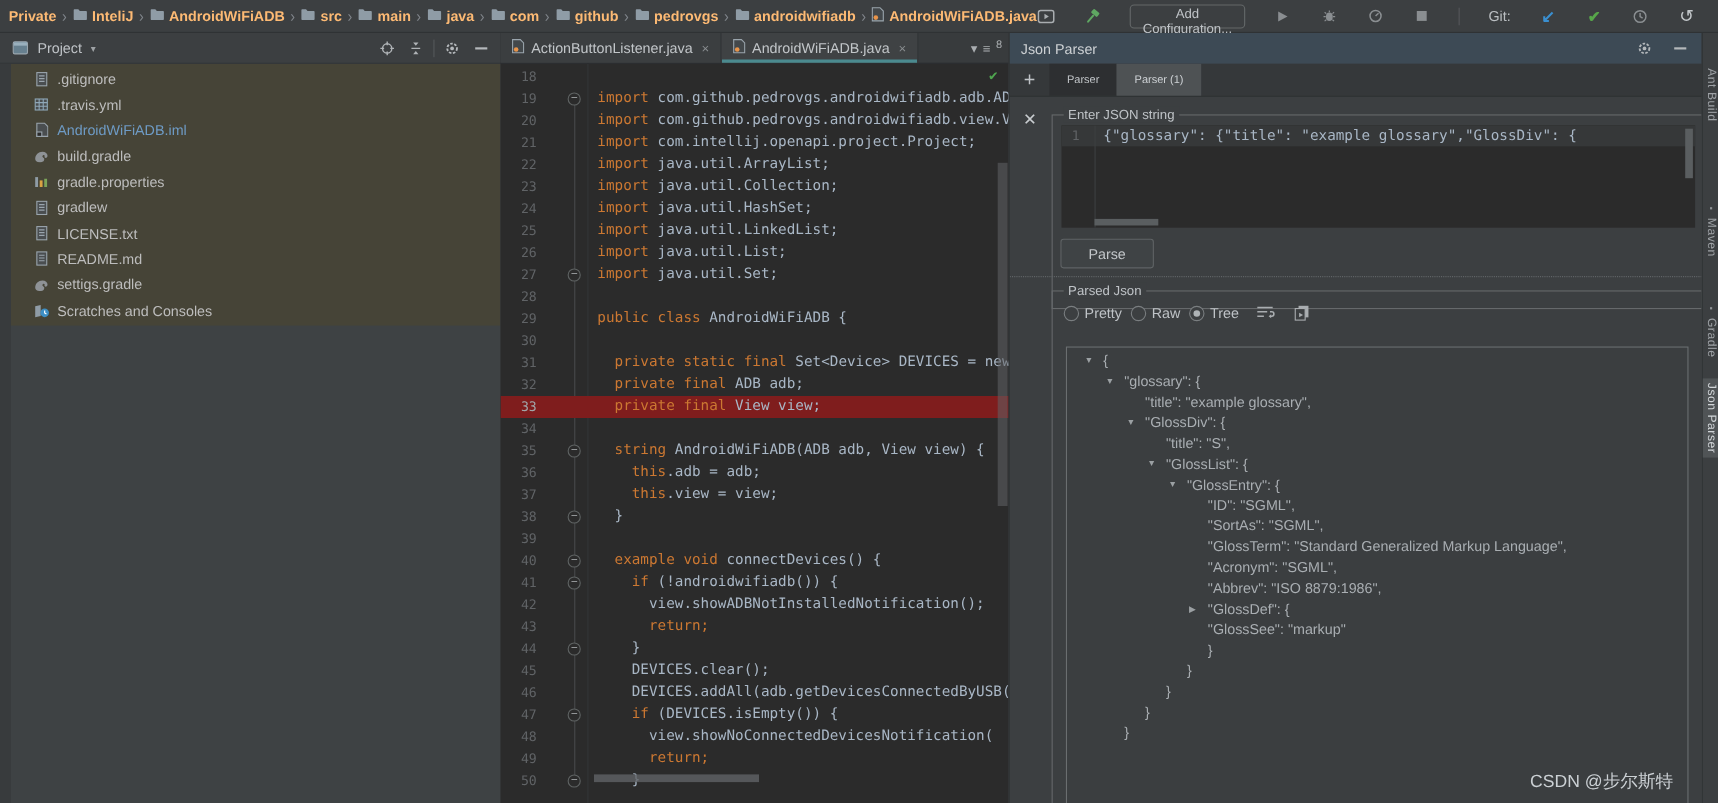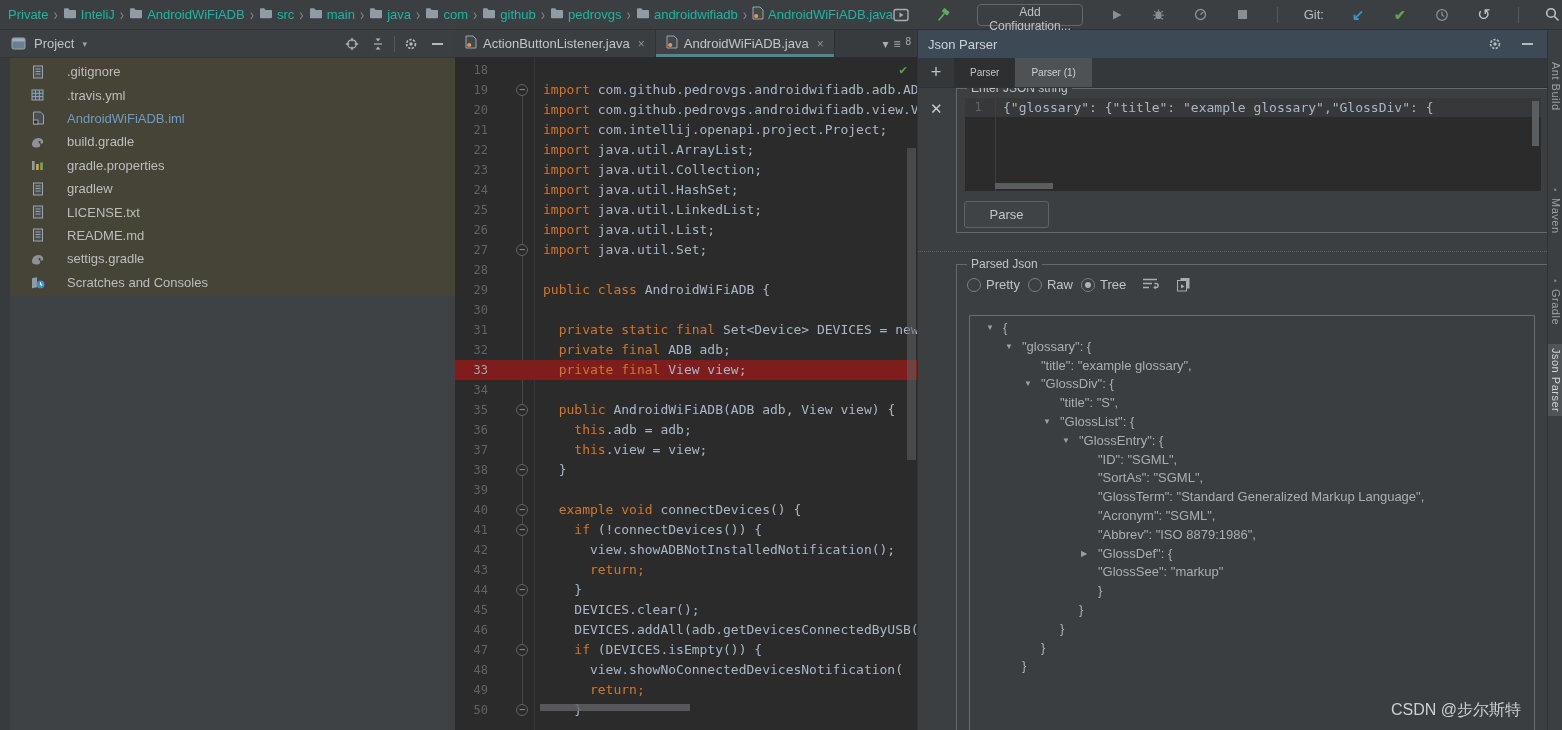--- a/index.html
+++ b/index.html
@@ -5,21 +5,21 @@
   * { margin:0; padding:0; box-sizing:border-box; }
   html,body { width:1562px; height:730px; overflow:hidden; background:#3c3f41;
               font-family:"Liberation Sans", sans-serif; }
   .app { position:relative; width:1562px; height:730px; background:#3c3f41; }
 
   
   .topbar { position:absolute; left:0; top:0; width:1562px; height:30px;
             background:#3c3f41; border-bottom:1px solid #2f3234;
             display:flex; align-items:center; padding:0 8px; }
   .breadcrumbs { display:flex; align-items:center; white-space:nowrap; }
-  .bc-item { display:flex; align-items:center; gap:4px; color:#14b8a6; font-size:13px; cursor:default; }
+  .bc-item { display:flex; align-items:center; gap:4px; color:#fdba74; font-size:13px; cursor:default;font-weight:bold; }
   .bc-chev { color:#7f848a; font-size:13px; margin:0 5px; transform:scaleY(1.2); }
   .tb-right { margin-left:auto; display:flex; align-items:center; gap:26px; }
   .tbi { display:inline-flex; align-items:center; justify-content:center; min-width:16px; height:18px; }
   .vsep { width:1px; height:16px; background:#55585b; }
   .addcfg { background:transparent; border:1px solid #646869; border-radius:4px; height:22px;
             padding:0 11px; color:#bfc3c7; font-size:12px; font-family:inherit; }
   .gitlbl { color:#bbbfc2; font-size:13px; }
   .glyph-blue { color:#3a8fd0; font-size:15px; font-weight:bold; }
   .glyph-green { color:#57a64a; font-size:14px; font-weight:bold; }
   .glyph-undo { color:#c3c7ca; font-size:16px; }
@@ -30,21 +30,21 @@
            background:#3c3f41; border-bottom:1px solid #333639; }
   .ptitle { color:#bfc3c7; font-size:13px; }
   .caret { color:#9ea2a5; font-size:9px; margin-left:2px; }
   .spacer { flex:1; }
   .phi { display:inline-flex; align-items:center; justify-content:center; width:20px; height:20px; }
   .minus { width:11px; height:2px; background:#b4b8bb; }
   .pbody { position:relative; height:672px; overflow:hidden; }
   .pbody .leftstrip { position:absolute; left:0; top:0; width:10px; height:672px; background:#383b3d; }
   .olive { position:absolute; left:10px; top:0; width:445px; height:238px; background:#464437; }
   .plist { position:absolute; left:10px; top:2px; right:0; }
-  .prow { height:23.4px; display:flex; align-items:center; gap:22px; padding-left:20px;
+  .prow { height:23.4px; display:flex; align-items:center; gap:7px; padding-left:20px;
           color:#bdbdbd; font-size:13px; white-space:nowrap; cursor:default; }
   .prow .picon { display:inline-flex; width:15px; justify-content:center; }
   .prow.hl span.plabel { color:#6e9bc5; }
 
   
   .editor { position:absolute; left:455px; top:30px; width:462px; height:700px; background:#2b2b2b; }
   .tabbar { position:relative; height:28px; background:#383b3d; border-bottom:1px solid #2a2c2e;
             display:flex; align-items:stretch; }
   .tab { display:flex; align-items:center; gap:6px; padding:0 10px; font-size:13px; color:#c2c6c9;
          background:#3b3e40; border-right:1px solid #2f3234; }
@@ -80,21 +80,21 @@
   .jtabs { height:30px; background:#35383a; border-bottom:1px solid #2f3234; display:flex; align-items:stretch; }
   .plusbtn { width:36px; display:flex; align-items:center; justify-content:center;
              color:#bfc3c7; font-size:18px; }
   .jtab { padding:0 16px; display:flex; align-items:center; font-size:10px; color:#c2c6c9; background:#2d2f31; }
   .jtab.sel { background:#4e5254; color:#cdd1d4; }
   .jcontent { position:absolute; left:0; top:58px; right:0; bottom:0; overflow:hidden; }
   .closex { position:absolute; left:12px; top:12px; color:#c8cccf; font-size:15px; }
   .group { position:absolute; border:1px solid #66696b; }
   .glabel { position:absolute; top:-8px; left:10px; background:#3c3f41; padding:0 4px;
             font-size:12px; color:#bfc3c7; white-space:nowrap; }
-  .g1 { left:38px; top:0; width:592px; height:145px; }
+  .g1 { left:38px; top:16px; width:592px; height:177px; }
   .jeditor { position:absolute; left:8px; top:9px; width:576px; height:93px; background:#2b2b2b;
              font-family:"DejaVu Sans Mono", monospace; font-size:13px; overflow:hidden; }
   .jeditor .curline { position:absolute; left:0; top:0; right:0; height:19px; background:#363839; }
   .jeditor .jln { position:absolute; left:0; top:0; width:26px; height:19px; line-height:19px;
                   text-align:center; color:#606366; font-size:12px; }
   .jeditor .jgsep { position:absolute; left:30px; top:0; bottom:0; width:1px; background:#3c3f41; }
   .jeditor .jtext { position:absolute; left:38px; top:0; height:19px; line-height:19px;
                     color:#a9b7c6; white-space:pre; }
   .jeditor .jvthumb { position:absolute; right:2px; top:3px; width:7px; height:45px; background:#5a5e60; }
   .jeditor .jhthumb { position:absolute; left:30px; bottom:2px; width:58px; height:6px; background:#5a5e60; }
@@ -449,27 +449,27 @@
           <div class="code-line"><span class="lnum">25</span><span class="ct"><span class="kw">import</span><span class="pl"> java.util.LinkedList;</span></span></div>
           <div class="code-line"><span class="lnum">26</span><span class="ct"><span class="kw">import</span><span class="pl"> java.util.List;</span></span></div>
           <div class="code-line"><span class="lnum">27</span><span class="fold">−</span><span class="ct"><span class="kw">import</span><span class="pl"> java.util.Set;</span></span></div>
           <div class="code-line"><span class="lnum">28</span><span class="ct"></span></div>
           <div class="code-line"><span class="lnum">29</span><span class="ct"><span class="kw">public class</span><span class="pl"> AndroidWiFiADB {</span></span></div>
           <div class="code-line"><span class="lnum">30</span><span class="ct"></span></div>
           <div class="code-line"><span class="lnum">31</span><span class="ct"><span class="pl">  </span><span class="kw">private static final</span><span class="pl"> Set&lt;Device&gt; DEVICES = new</span></span></div>
           <div class="code-line"><span class="lnum">32</span><span class="ct"><span class="pl">  </span><span class="kw">private final</span><span class="pl"> ADB adb;</span></span></div>
           <div class="code-line current"><span class="lnum">33</span><span class="ct"><span class="pl">  </span><span class="kw">private final</span><span class="pl"> View view;</span></span></div>
           <div class="code-line"><span class="lnum">34</span><span class="ct"></span></div>
-          <div class="code-line"><span class="lnum">35</span><span class="fold">−</span><span class="ct"><span class="pl">  </span><span class="kw">public</span><span class="pl"> AndroidWiFiADB(ADB adb, View view) {</span></span></div>
+          <div class="code-line"><span class="lnum">35</span><span class="fold">−</span><span class="ct"><span class="pl">  </span><span class="kw">string</span><span class="pl"> AndroidWiFiADB(ADB adb, View view) {</span></span></div>
           <div class="code-line"><span class="lnum">36</span><span class="ct"><span class="pl">    </span><span class="kw">this</span><span class="pl">.adb = adb;</span></span></div>
           <div class="code-line"><span class="lnum">37</span><span class="ct"><span class="pl">    </span><span class="kw">this</span><span class="pl">.view = view;</span></span></div>
           <div class="code-line"><span class="lnum">38</span><span class="fold">−</span><span class="ct"><span class="pl">  }</span></span></div>
           <div class="code-line"><span class="lnum">39</span><span class="ct"></span></div>
           <div class="code-line"><span class="lnum">40</span><span class="fold">−</span><span class="ct"><span class="pl">  </span><span class="kw">example void</span><span class="pl"> connectDevices() {</span></span></div>
-          <div class="code-line"><span class="lnum">41</span><span class="fold">−</span><span class="ct"><span class="pl">    </span><span class="kw">if</span><span class="pl"> (!connectDevices()) {</span></span></div>
+          <div class="code-line"><span class="lnum">41</span><span class="fold">−</span><span class="ct"><span class="pl">    </span><span class="kw">if</span><span class="pl"> (!androidwifiadb()) {</span></span></div>
           <div class="code-line"><span class="lnum">42</span><span class="ct"><span class="pl">      view.showADBNotInstalledNotification();</span></span></div>
           <div class="code-line"><span class="lnum">43</span><span class="ct"><span class="pl">      </span><span class="kw">return;</span></span></div>
           <div class="code-line"><span class="lnum">44</span><span class="fold">−</span><span class="ct"><span class="pl">    }</span></span></div>
           <div class="code-line"><span class="lnum">45</span><span class="ct"><span class="pl">    DEVICES.clear();</span></span></div>
           <div class="code-line"><span class="lnum">46</span><span class="ct"><span class="pl">    DEVICES.addAll(adb.getDevicesConnectedByUSB()</span></span></div>
           <div class="code-line"><span class="lnum">47</span><span class="fold">−</span><span class="ct"><span class="pl">    </span><span class="kw">if</span><span class="pl"> (DEVICES.isEmpty()) {</span></span></div>
           <div class="code-line"><span class="lnum">48</span><span class="ct"><span class="pl">      view.showNoConnectedDevicesNotification(</span></span></div>
           <div class="code-line"><span class="lnum">49</span><span class="ct"><span class="pl">      </span><span class="kw">return;</span></span></div>
           <div class="code-line"><span class="lnum">50</span><span class="fold">−</span><span class="ct"><span class="pl">    }</span></span></div>
         </div>

